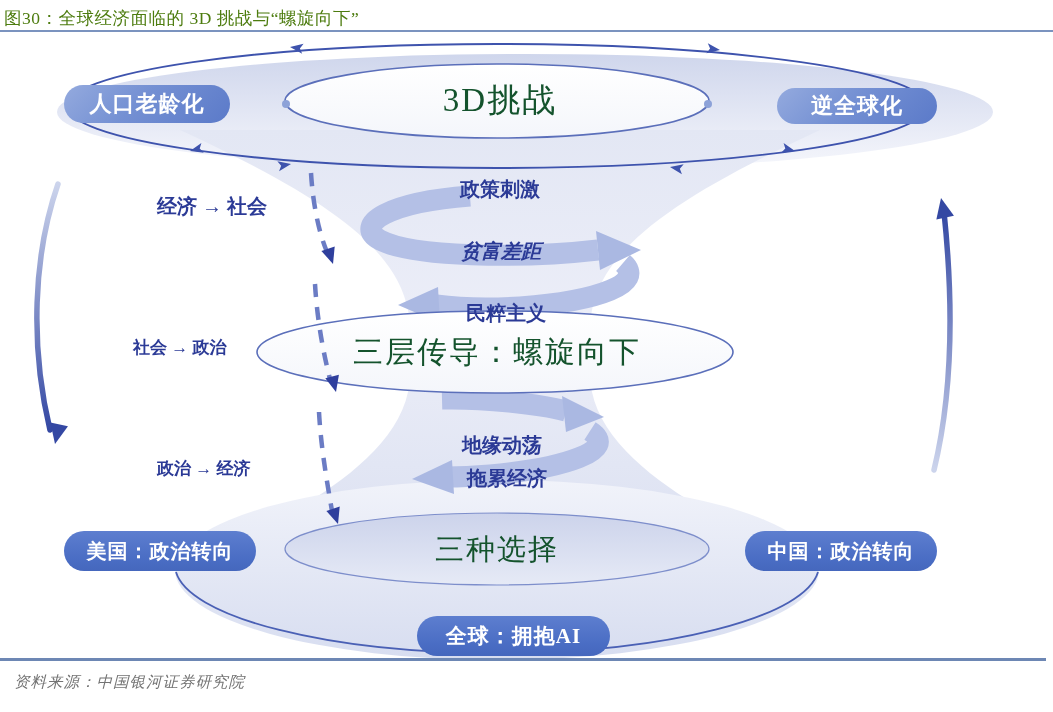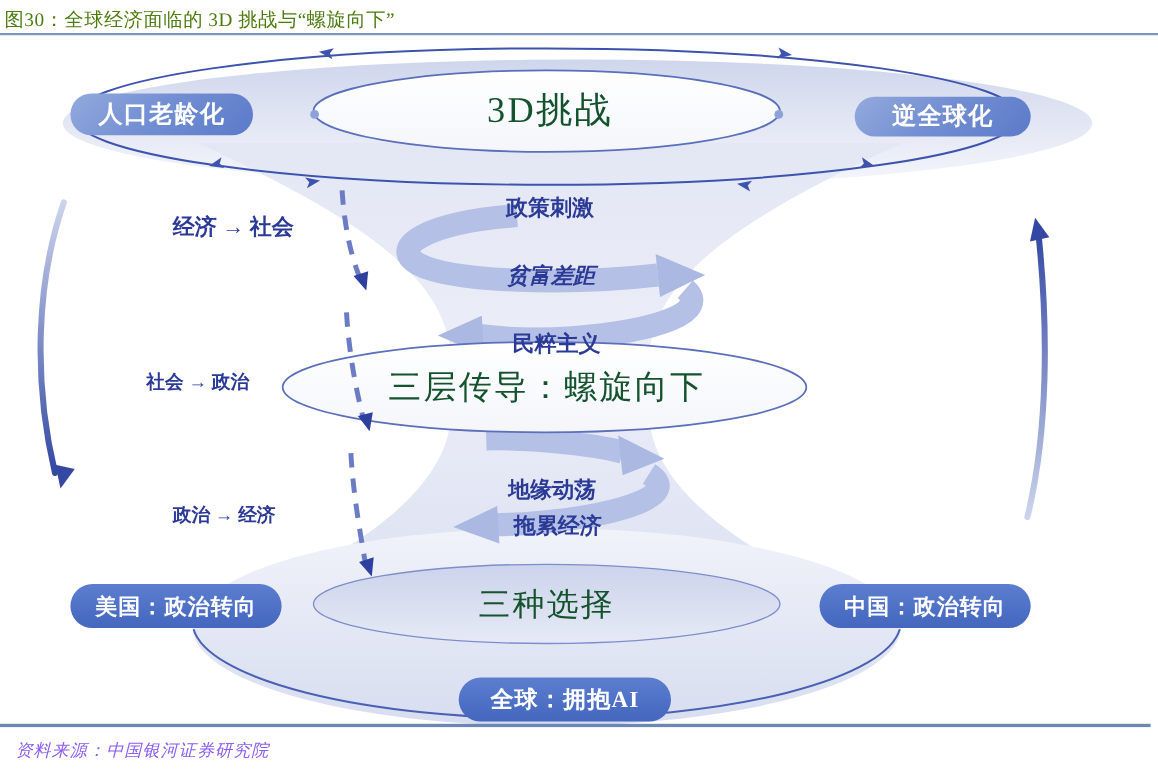--- a/index.html
+++ b/index.html
@@ -3,21 +3,21 @@
 <meta charset="utf-8">
 <style>
   html,body{margin:0;padding:0;background:#fff;}
   #stage{position:relative;width:1053px;height:712px;background:#fff;overflow:hidden;
          font-family:"Liberation Serif",serif;}
   .abs{position:absolute;}
   .ctr{transform:translate(-50%,-50%);text-align:center;white-space:nowrap;}
   #fig-title{left:4px;top:6px;font-size:17.5px;color:#4d7c0f;letter-spacing:.5px;}
   #title-rule{left:0;top:30px;width:1053px;height:2px;background:#7b93bf;}
   #bottom-rule{left:0;top:658px;width:1046px;height:3px;background:#6d87b4;}
-  #source-note{left:14px;top:672px;font-size:15.5px;color:#8b5cf6;font-style:italic;letter-spacing:1px;}
+  #source-note{left:14px;top:672px;font-size:15.5px;color:#737373;font-style:italic;letter-spacing:1px;}
   .pill{display:flex;align-items:center;justify-content:center;color:#fff;font-weight:bold;
         letter-spacing:1px;}
   .pill-soft{background:linear-gradient(135deg,#94aade 0%,#7490d3 45%,#5b7ac9 100%);}
   .pill-strong{background:linear-gradient(180deg,#5d7ecf 0%,#4a6dc4 70%,#4567bd 100%);}
   .navy{color:#2b3a96;font-weight:bold;}
   .ellipse-label{color:#14532d;font-weight:normal;letter-spacing:2px;}
   svg{position:absolute;left:0;top:0;}
 </style>
 </head>
 <body>

